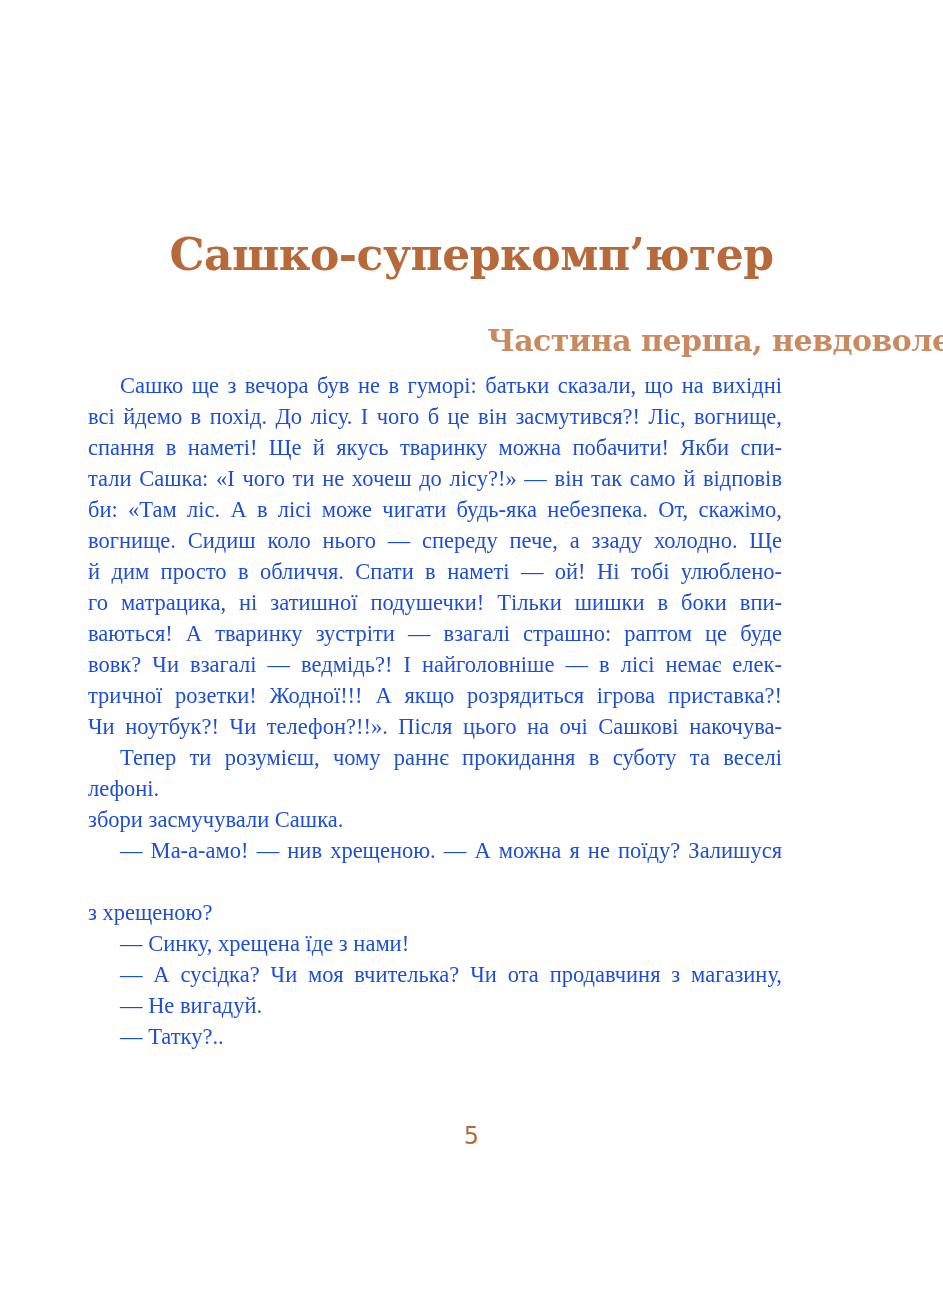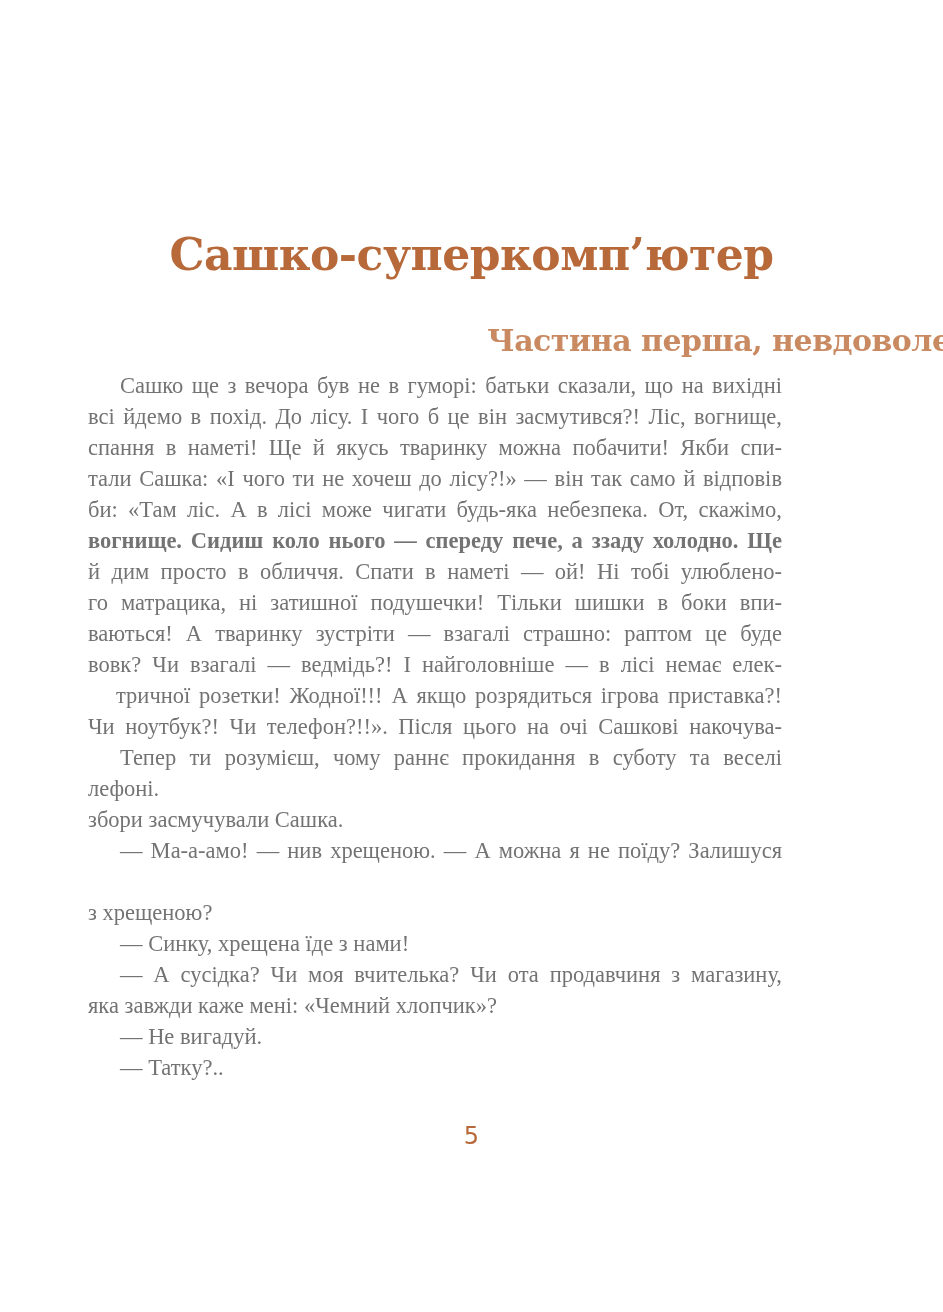--- a/index.html
+++ b/index.html
@@ -18,21 +18,21 @@
       text-align: right;
       font-family: "DejaVu Serif", serif;
       font-size: 30px; line-height: 44px;
       color: #C98A62;
       letter-spacing: -0.5px;
       margin-left: 48px;
     }
     .body-text {
       position: absolute; left: 88px; top: 370px; width: 694px;
       font-family: "Liberation Serif", serif;
-      font-size: 22.5px; color: #737373;
+      font-size: 22.5px; color: #1d4ed8;
     }
     .line {
       display: block; height: 31px; line-height: 31px;
       text-align: justify; text-align-last: justify;
       white-space: nowrap;
       overflow: visible;
     }
     .line.indent { padding-left: 32px; }
     .line.last { text-align-last: left; }
     .page-number {
@@ -50,35 +50,34 @@
   <h1 class="chapter-title">Сашко-суперкомп’ютер</h1>
   <h2 class="chapter-subtitle">Частина перша, невдоволена</h2>
 
   <div class="body-text">
 
     <div class="line indent" style="white-space: normal;">Сашко ще з вечора був не в гуморі: батьки сказали, що на вихідні</div>
     <div class="line" style="white-space: normal;">всі йдемо в похід. До лісу. І чого б це він засмутився?! Ліс, вогнище,</div>
     <div class="line" style="white-space: normal;">спання в наметі! Ще й якусь тваринку можна побачити! Якби спи-</div>
     <div class="line" style="white-space: normal;">тали Сашка: «І чого ти не хочеш до лісу?!» — він так само й відповів</div>
     <div class="line" style="white-space: normal;">би: «Там ліс. А в лісі може чигати будь-яка небезпека. От, скажімо,</div>
-    <div class="line" style="white-space: normal; font-weight: bold;">вогнище. Сидиш коло нього — спереду пече, а ззаду холодно. Ще</div>
+    <div class="line" style="white-space: normal;">вогнище. Сидиш коло нього — спереду пече, а ззаду холодно. Ще</div>
     <div class="line" style="white-space: normal;">й дим просто в обличчя. Спати в наметі — ой! Ні тобі улюблено-</div>
     <div class="line" style="white-space: normal;">го матрацика, ні затишної подушечки! Тільки шишки в боки впи-</div>
     <div class="line" style="white-space: normal;">ваються! А тваринку зустріти — взагалі страшно: раптом це буде</div>
     <div class="line" style="white-space: normal;">вовк? Чи взагалі — ведмідь?! І найголовніше — в лісі немає елек-</div>
-    <div class="line" style="white-space: normal; margin-left: 28px;">тричної розетки! Жодної!!! А якщо розрядиться ігрова приставка?!</div>
+    <div class="line" style="white-space: normal;">тричної розетки! Жодної!!! А якщо розрядиться ігрова приставка?!</div>
     <div class="line" style="white-space: normal;">Чи ноутбук?! Чи телефон?!!». Після цього на очі Сашкові накочува-</div>
     <div class="line indent" style="white-space: normal;">Тепер ти розумієш, чому раннє прокидання в суботу та веселі</div>
 
     <div class="line last" style="white-space: normal;">лефоні.</div>
     <div class="line last" style="white-space: normal;">збори засмучували Сашка.</div>
 
     <div class="line indent" style="white-space: normal;">— Ма-а-амо! — нив хрещеною. — А можна я не поїду? Залишуся</div>
     <div class="line last" style="white-space: normal; margin-top: 31px;">з хрещеною?</div>
     <div class="line indent last" style="white-space: normal;">— Синку, хрещена їде з нами!</div>
     <div class="line indent" style="white-space: normal;">— А сусідка? Чи моя вчителька? Чи ота продавчиня з магазину,</div>
-    <div class="line last" style="white-space: normal;">яка завжди каже мені: «Чемний хлопчик»?</div>
     <div class="line indent last" style="white-space: normal;">— Не вигадуй.</div>
     <div class="line indent last" style="white-space: normal;">— Татку?..</div>
   </div>
 
   <div class="page-number">5</div>
 </div>
 
 </body></html>

